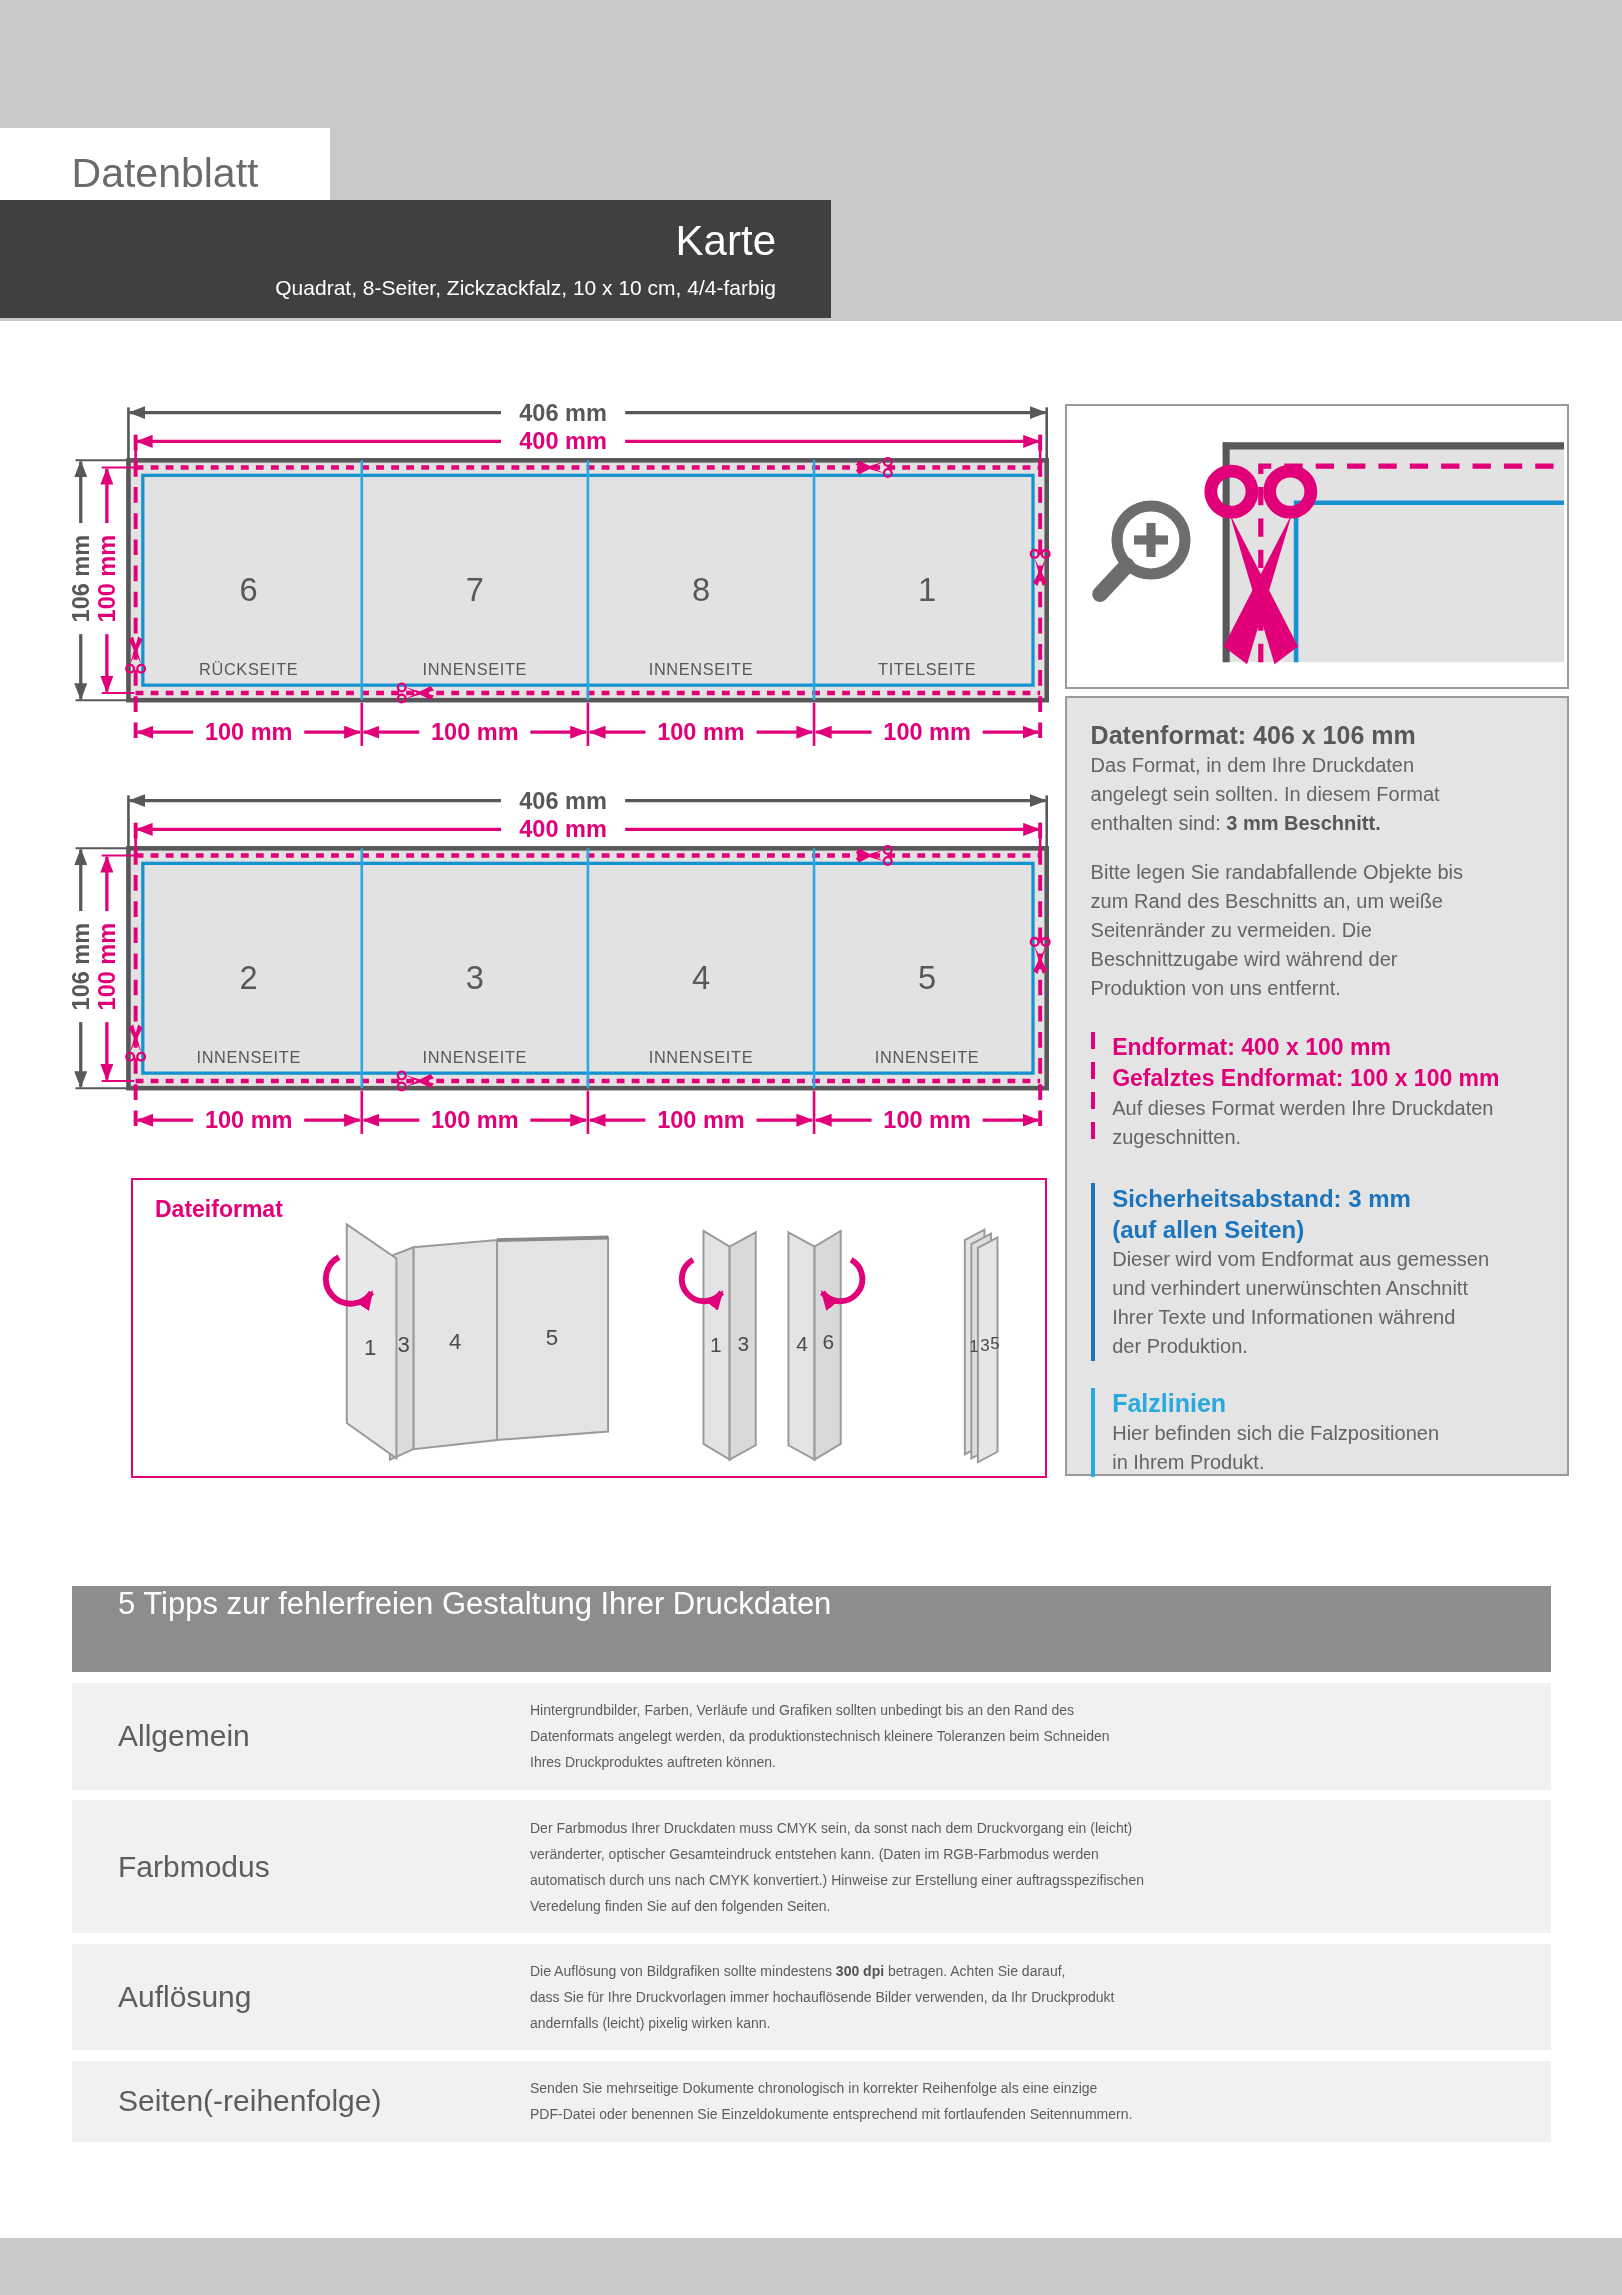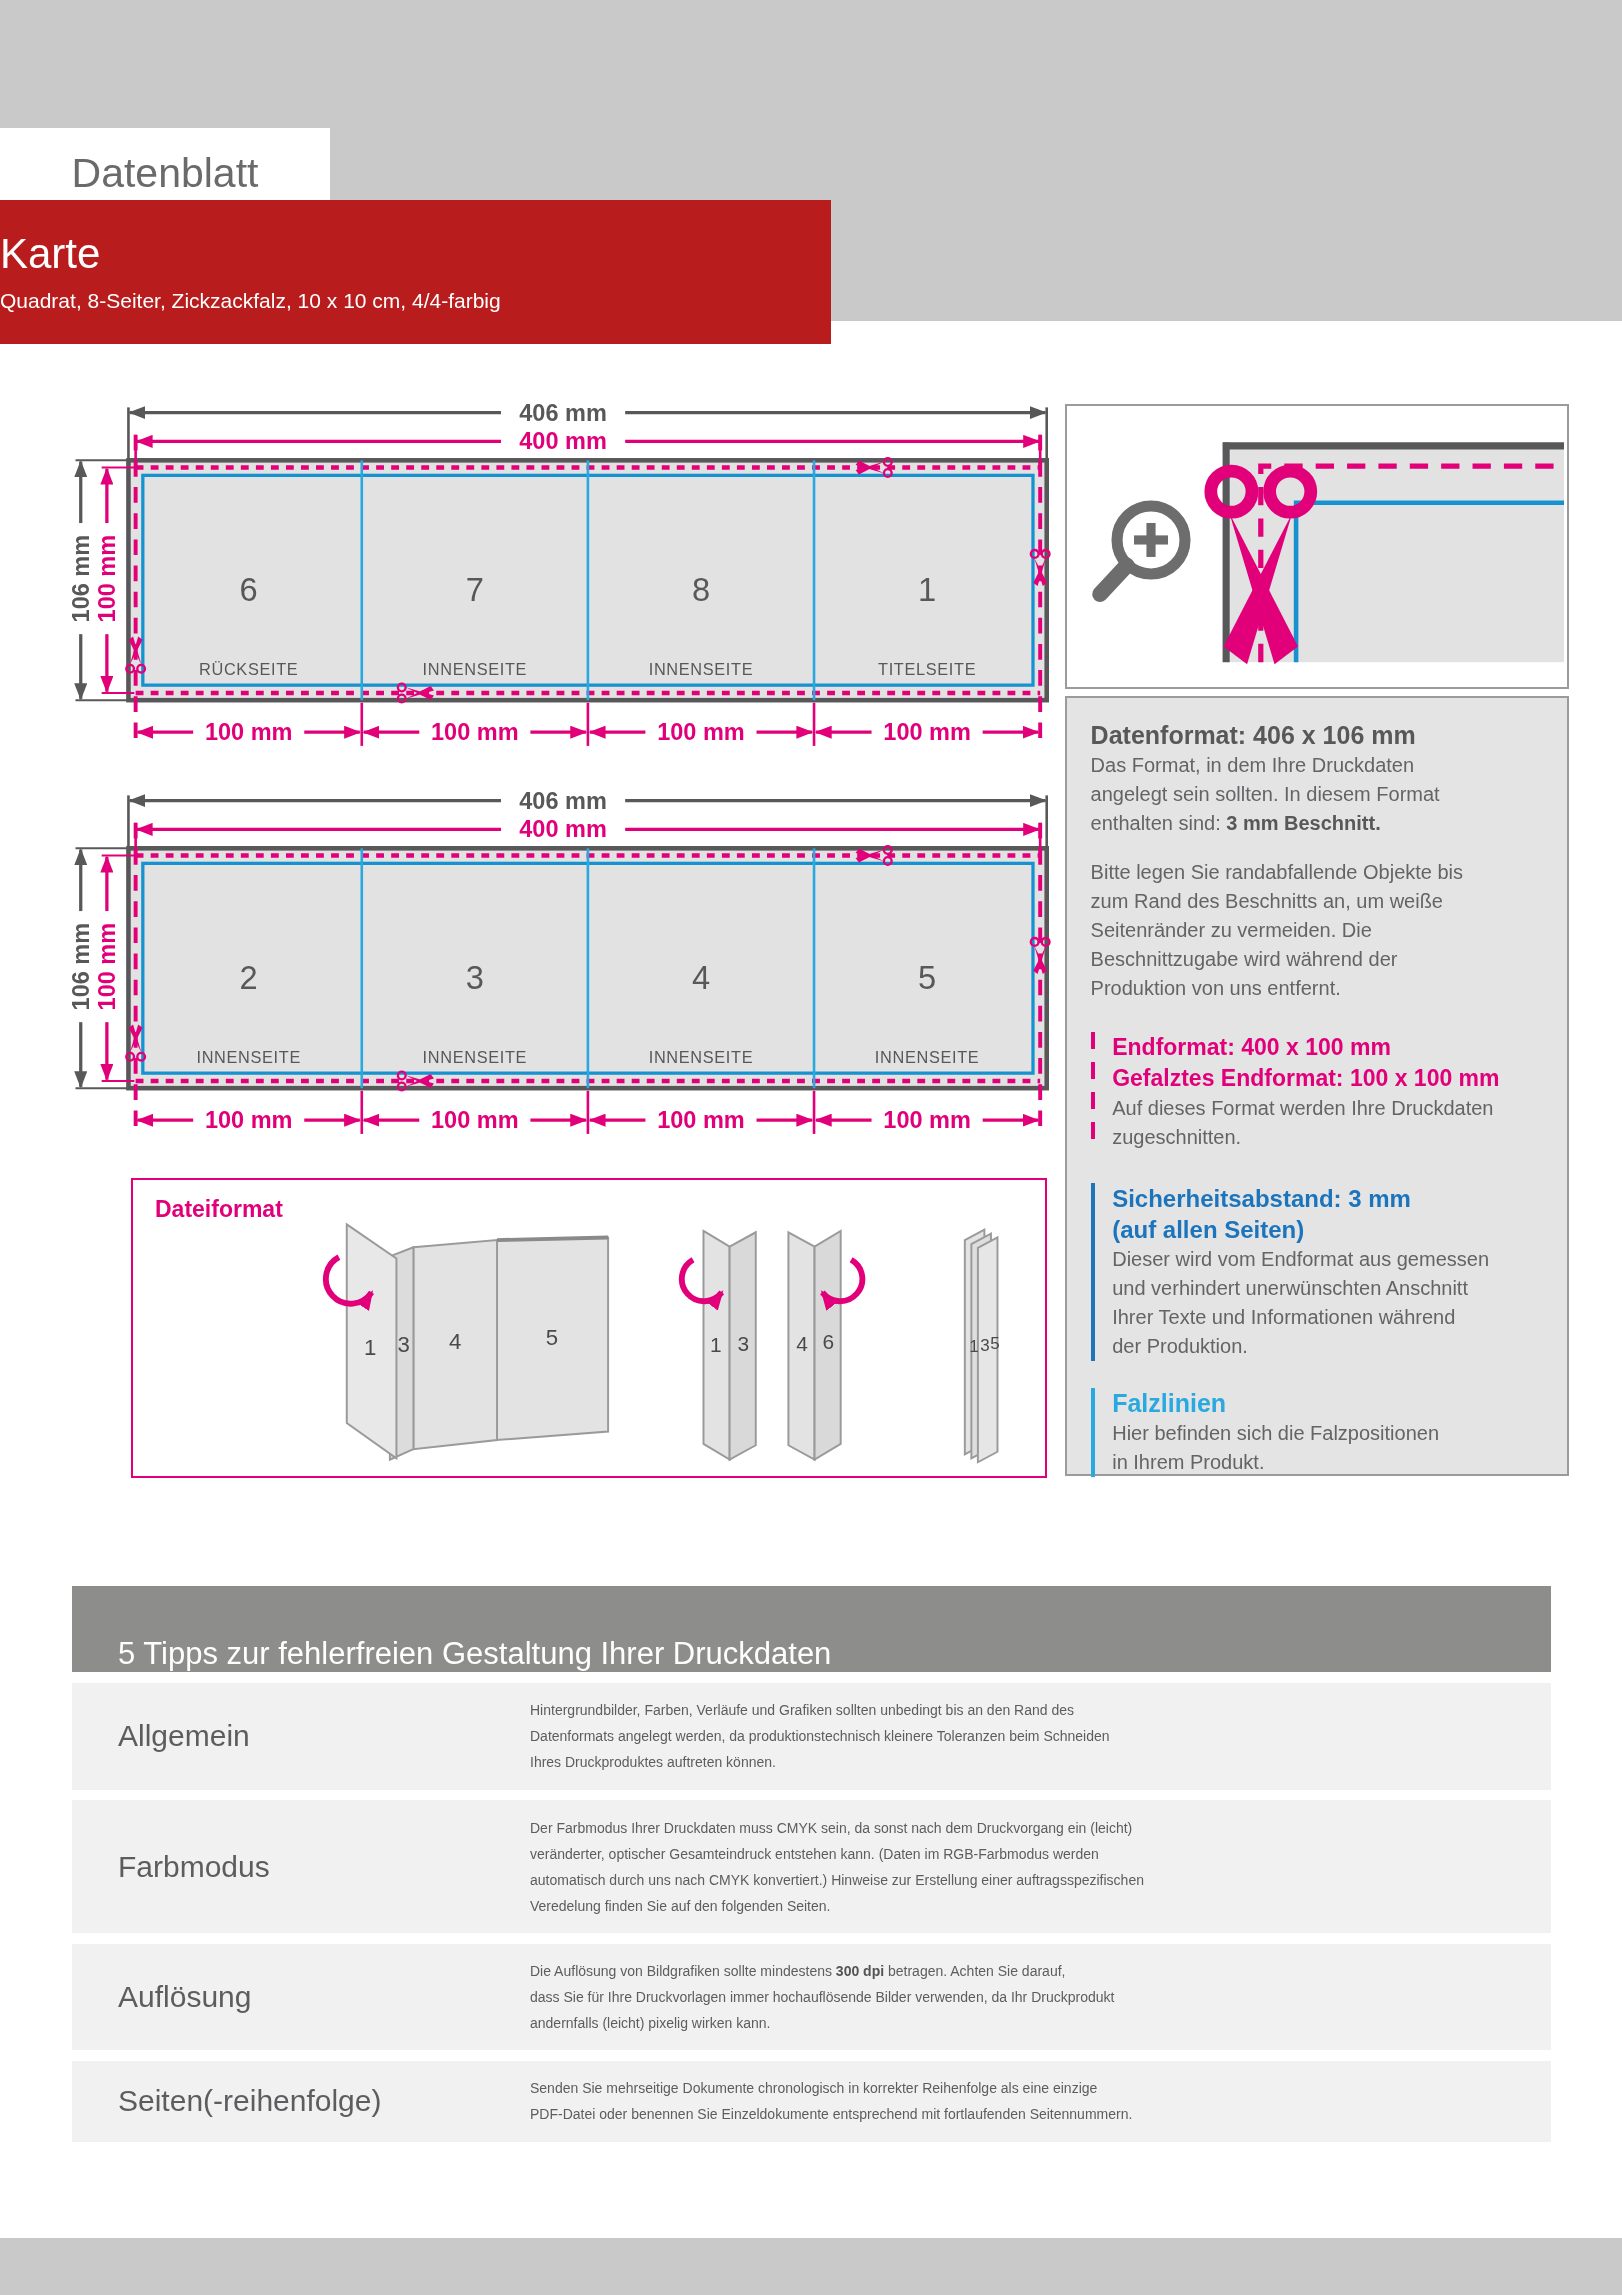--- a/index.html
+++ b/index.html
@@ -10,23 +10,23 @@
   .band { position:absolute; left:0; width:1623px; background:#c9c9c9; }
   .band.top { top:0; height:321px; }
   .band.bottom { top:2238px; height:58px; }
 
   .datenblatt-box {
     position:absolute; left:0; top:128px; width:330px; height:91px; background:#ffffff;
     display:flex; align-items:center; justify-content:center;
     font-size:41px; color:#6a6a6a;
   }
   .karte-bar {
-    position:absolute; left:0; top:200px; width:831px; height:144px; background:#b91c1c;
+    position:absolute; left:0; top:200px; width:831px; height:118px; background:#404040;
     color:#ffffff; display:flex; flex-direction:column; justify-content:center;
-    padding-right:55px; box-sizing:border-box; row-gap:14.4px;
+    align-items:flex-end; padding-right:55px; box-sizing:border-box; row-gap:14.4px;
   }
   .karte-title { font-size:42px; line-height:1; }
   .karte-sub   { font-size:21px; line-height:1; }
 
   svg.diagram { position:absolute; left:46px; width:1008px; height:366px; }
   #diagram-1 { top:393px; }
   #diagram-2 { top:781px; }
 
   .falz-box {
     position:absolute; left:131px; top:1178px; width:916px; height:300px;
@@ -56,21 +56,21 @@
   .sb-rail  { width:4.6px; flex-shrink:0; margin-right:17px; }
   .rail-dashed-magenta { background:repeating-linear-gradient(180deg,#e2007a 0 17px,rgba(0,0,0,0) 17px 30px); }
   .rail-solid-blue { background:#1c75bc; }
   .rail-solid-cyan { background:#29a9e0; }
   .sb-h-magenta { font-size:23px; font-weight:bold; color:#e2007a; line-height:31px; }
   .sb-h-blue    { font-size:24px; font-weight:bold; color:#1c75bc; line-height:31px; }
   .sb-h-cyan    { font-size:25px; font-weight:bold; color:#29a9e0; line-height:31px; }
 
   .tips-header {
     position:absolute; left:72px; top:1586px; width:1479px; height:86px; background:#8d8d8b;
-    color:#ffffff; display:flex; align-items:flex-end; padding-left:46px; box-sizing:border-box;
+    color:#ffffff; display:flex; align-items:flex-start; padding-left:46px; box-sizing:border-box;
     font-size:31px;
   }
   .tips-rows {
     position:absolute; left:72px; top:1683px; width:1479px;
     display:flex; flex-direction:column; row-gap:10.5px;
   }
   .tip-row {
     background:#f1f1f1; display:flex; align-items:center;
     padding:14.4px 39px 14.4px 46px; box-sizing:border-box;
   }

